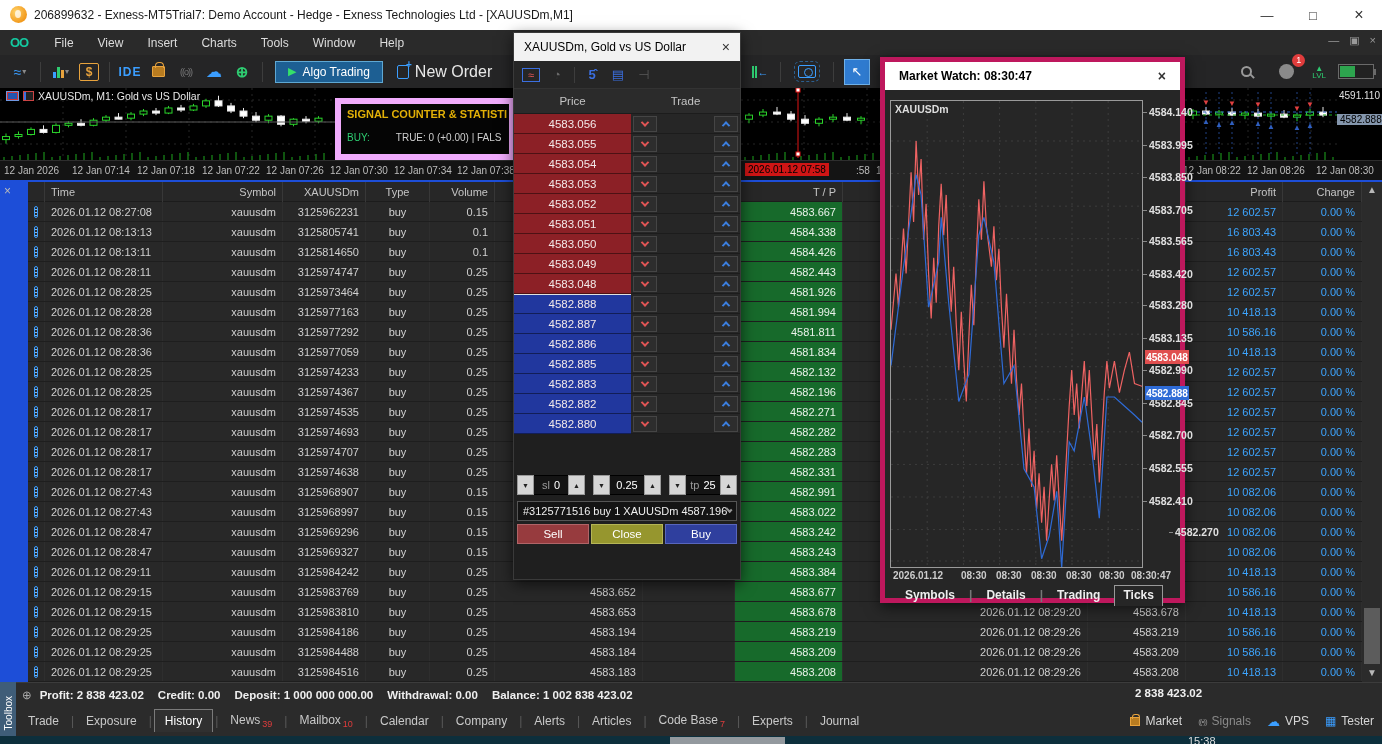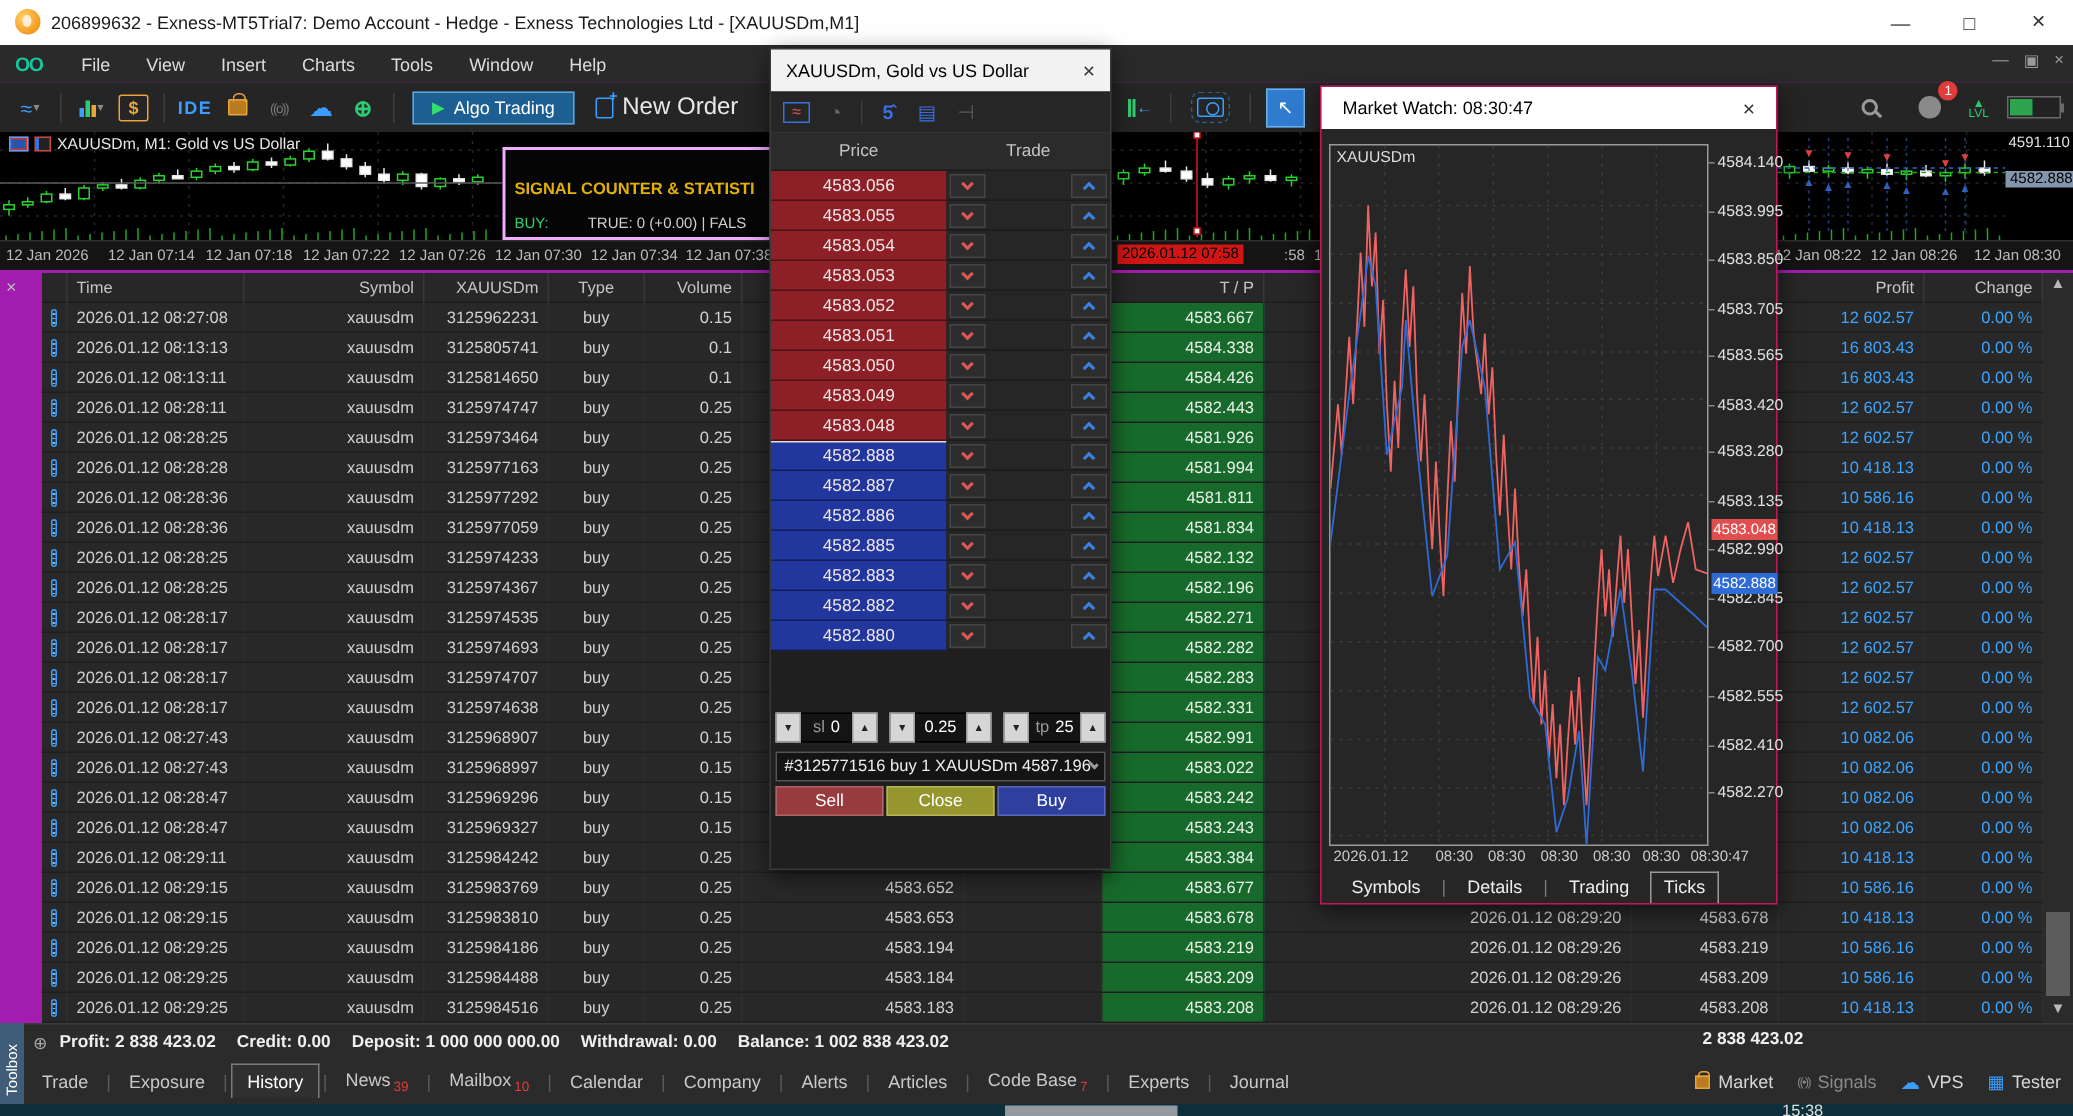--- a/index.html
+++ b/index.html
@@ -1,17 +1,17 @@
 <!DOCTYPE html>
 <html><head>
 <meta charset="utf-8">
 <style>
   * { margin:0; padding:0; box-sizing:border-box; }
   html,body { background:#111; }
-  #app { position:relative; width:1382px; height:744px; background:#a21caf; overflow:hidden;
+  #app { position:relative; width:1382px; height:744px; background:#1d4ed8; overflow:hidden;
          font-family:"Liberation Sans", sans-serif; color:#d8d8d8; }
 
   
   .titlebar { position:absolute; left:0; top:0; width:1382px; height:30px; background:#ffffff; }
   .app-logo { position:absolute; left:10px; top:6px; width:17px; height:17px; border-radius:50%;
               background:radial-gradient(circle at 35% 35%, #ffd36b, #f29a1d 70%); }
   .app-logo::after{ content:""; position:absolute; left:5px; top:4px; width:6px; height:8px;
               border-radius:50%; background:rgba(255,255,255,.75); }
   .tb-title { position:absolute; left:34px; top:8px; font-size:12px; color:#1a1a1a; }
   .tb-ctrls { position:absolute; right:0; top:0; height:30px; display:flex; }
@@ -73,21 +73,21 @@
 
   
   .chartstrip { position:absolute; left:0; top:88px; width:1382px; height:92px; background:#000; }
   .chart-title-row { position:absolute; left:6px; top:2px; display:flex; align-items:center; gap:4px;
                      font-size:10.5px; color:#e8e8e8; }
   .mini-ico1 { width:13px; height:10px; background:#2456b0; border:1px solid #6f97e0;
                box-shadow:inset 0 0 0 1px #cc3333; }
   .mini-ico2 { width:11px; height:10px; background:#222; border:1px solid #cc4444; box-shadow:inset 2px 0 0 #3b6fe0; }
   svg.cpane { position:absolute; top:0; }
   .signal-panel { position:absolute; left:335px; top:10px; width:180px; height:62px; background:#050505;
-                  border:2px solid #f0abfc; padding:20px 6px; overflow:hidden; }
+                  border:6px solid #f0abfc; padding:4px 6px; overflow:hidden; }
   .signal-title { color:#e2b007; font-size:11px; font-weight:bold; white-space:nowrap; }
   .signal-line { margin-top:12px; font-size:10px; white-space:nowrap; }
   .signal-buy { color:#2ecc71; margin-right:26px; }
   .signal-val { color:#cfcfcf; }
   .axis-strip { position:absolute; left:0; top:72px; width:1382px; height:20px; background:#141414;
                 border-top:1px solid #2e2e2e; font-size:10px; color:#bdbdbd; }
   .axl { position:absolute; top:4px; white-space:nowrap; }
   .red-axis-label { position:absolute; left:745px; top:2px; background:#d01515; color:#000; font-size:10px;
                     padding:1px 3px; }
   .rc-scale { position:absolute; left:1337px; top:0; width:45px; height:92px; background:#000; font-size:10px; color:#e0e0e0; }
@@ -187,21 +187,21 @@
             font-size:11px; display:flex; align-items:center; padding:0 5px; white-space:nowrap; }
   .dd-pos .chv { margin-left:auto; }
   .dd-btns { height:20px; display:flex; gap:2px; margin:3px 3px 12px; }
   .dd-btn { flex:1; display:flex; align-items:center; justify-content:center; font-size:11.5px; color:#fff; }
   .dd-sell { background:#973b3e; border:1px solid #b06467; }
   .dd-closep { background:#96962e; border:1px solid #b5b556; }
   .dd-buy { background:#2f3f9e; border:1px solid #5866bd; }
 
   
   .mw { position:absolute; left:880px; top:57px; width:305px; height:546px; background:#262626;
-        border:1px solid #be185d; box-shadow:0 4px 14px rgba(0,0,0,.6); }
+        border:5px solid #be185d; box-shadow:0 4px 14px rgba(0,0,0,.6);font-weight:bold; }
   .mw-title { height:28px; background:#ffffff; color:#000; font-size:12px; display:flex; align-items:center;
               padding:0 14px; }
   .mw-close { margin-left:auto; color:#333; font-size:14px; }
   .mw-frame { position:absolute; left:5px; top:38px; width:253px; height:468px; border:1px solid #9a9a9a; }
   .mw-sym { position:absolute; left:4px; top:2px; font-size:10.5px; color:#ddd; z-index:2; }
   #mw-chart { position:absolute; left:0; top:0; }
   .mw-scale-lbl { position:absolute; left:264px; font-size:10.5px; color:#e0e0e0; }
   .mw-scale-lbl::before { content:""; position:absolute; left:-6px; top:6px; width:4px; height:1px; background:#888; }
   .mw-badge { position:absolute; left:260px; width:44px; height:14px; font-size:10px; color:#fff;
               display:flex; align-items:center; justify-content:center; z-index:3; }
@@ -1341,16 +1341,16 @@
       <div class="mw-scale-lbl" style="top: 141.701px;">4583.705</div>
       <div class="mw-scale-lbl" style="top: 173.145px;">4583.565</div>
       <div class="mw-scale-lbl" style="top: 205.712px;">4583.420</div>
       <div class="mw-scale-lbl" style="top: 237.156px;">4583.280</div>
       <div class="mw-scale-lbl" style="top: 269.723px;">4583.135</div>
       <div class="mw-scale-lbl" style="top: 302.29px;">4582.990</div>
       <div class="mw-scale-lbl" style="top: 334.857px;">4582.845</div>
       <div class="mw-scale-lbl" style="top: 367.424px;">4582.700</div>
       <div class="mw-scale-lbl" style="top: 399.991px;">4582.555</div>
       <div class="mw-scale-lbl" style="top: 432.558px;">4582.410</div>
-      <div class="mw-scale-lbl" style="top: 464.002px;">4582.270</div>
+      <div class="mw-scale-lbl" style="top: 464.002px; margin-left: 26px;">4582.270</div>
     </div>
 
 </div>
 
 </body></html>

